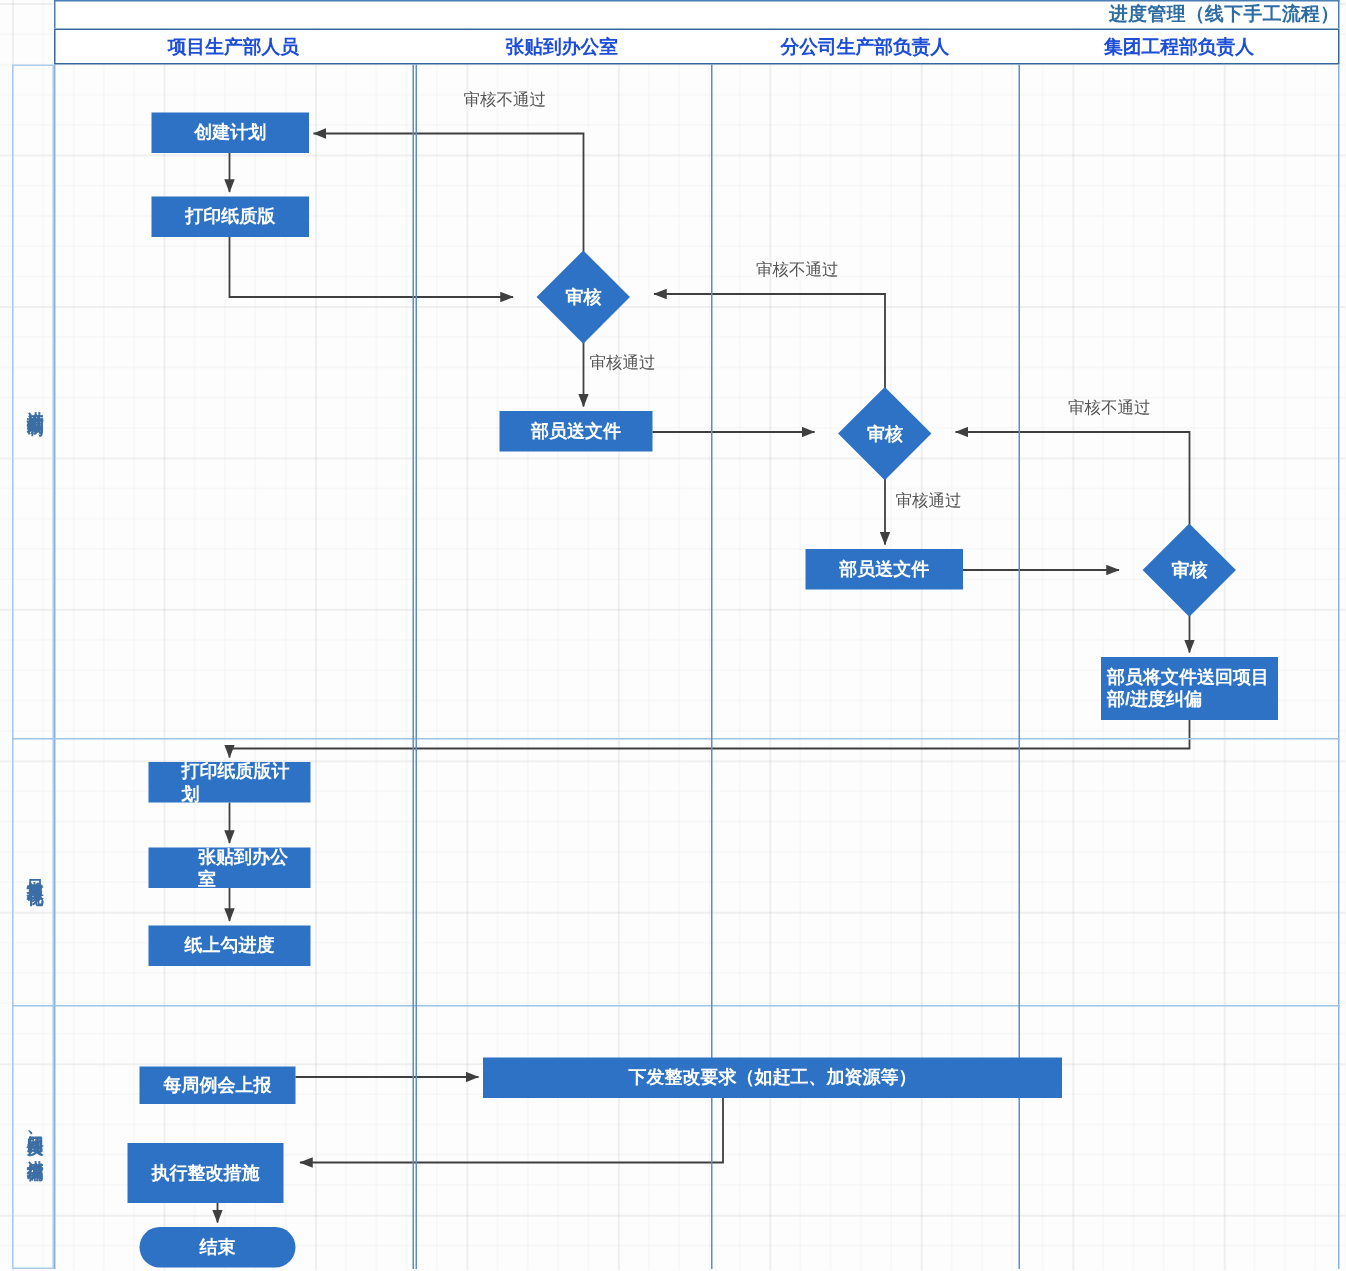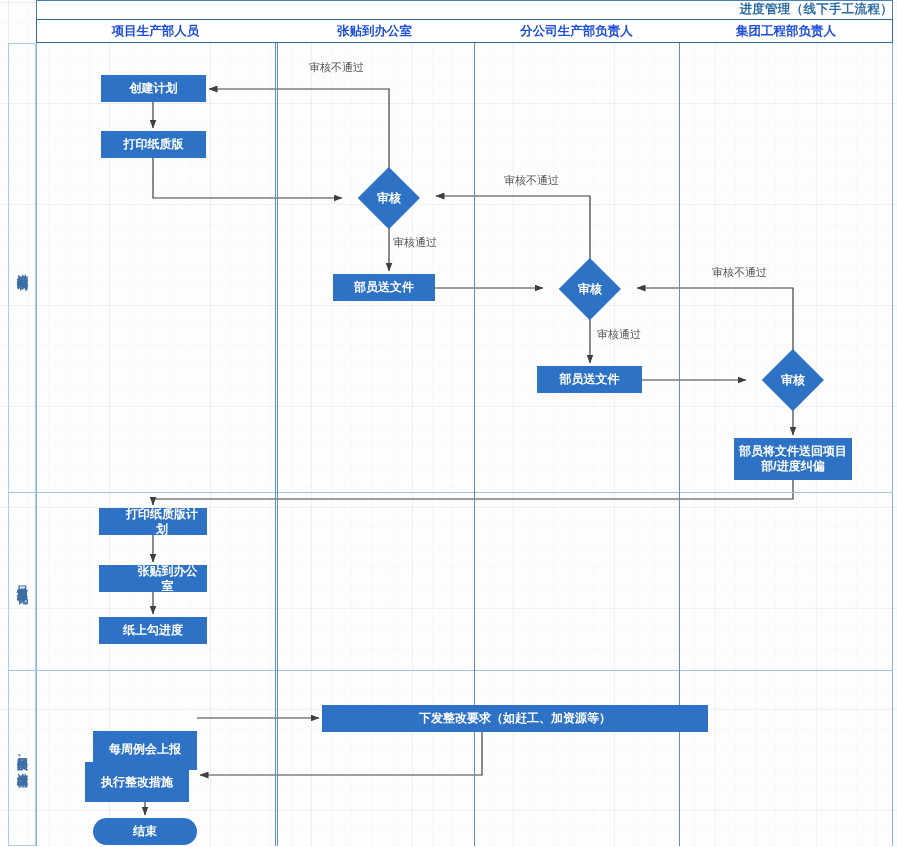--- a/index.html
+++ b/index.html
@@ -67,21 +67,21 @@
     letter-spacing:1px;line-height:15px;
     display:flex;align-items:center;justify-content:center;
     white-space:nowrap;
   }
 
   
   .node{
     position:absolute;background:#2d72c4;color:#fff;
     font-size:12px;font-weight:bold;
     display:flex;align-items:center;justify-content:center;
-    text-align:center;line-height:15px;box-sizing:border-box;
+    line-height:15px;box-sizing:border-box;
     padding:0 4px;
   }
   .node.term{border-radius:14px;}
   .node.diamond{
     background:transparent;color:#fff;
   }
   .diamond-shape{
     position:absolute;background:#2d72c4;
     transform:rotate(45deg);
   }
@@ -182,21 +182,21 @@
     </div>
     <div class="node" style="left: 537px; top: 366px; width: 105px; height: 27px;">部员送文件</div>
     <div class="node diamond" style="left: 749px; top: 352px; width: 88px; height: 56px;">
       <div class="diamond-shape" style="width: 43.68px; height: 43.68px; left: 22.16px; top: 6.16px;"></div>
       <div class="diamond-label">审核</div>
     </div>
     <div class="node" style="left: 734px; top: 438px; width: 118px; height: 42px;">部员将文件送回项目部/进度纠偏</div>
     <div class="node" style="left: 99px; top: 508px; width: 108px; height: 27px; padding-left: 22px;">打印纸质版计划</div>
     <div class="node" style="left: 99px; top: 565px; width: 108px; height: 27px; padding-left: 33px;">张贴到办公室</div>
     <div class="node" style="left: 99px; top: 617px; width: 108px; height: 27px;">纸上勾进度</div>
-    <div class="node" style="left: 93px; top: 731px; width: 104px; height: 39px; font-family: Liberation Mono, monospace;">每周例会上报</div>
+    <div class="node" style="left: 93px; top: 711px; width: 104px; height: 25px;">每周例会上报</div>
     <div class="node" style="left: 322px; top: 705px; width: 386px; height: 27px;">下发整改要求（如赶工、加资源等）</div>
     <div class="node" style="left: 85px; top: 762px; width: 104px; height: 40px;">执行整改措施</div>
     <div class="node term" style="left: 93px; top: 818px; width: 104px; height: 27px;">结束</div>
   </div>
 <div id="edge-labels">
     <div class="edge-label" style="left: 309px; top: 61px;">审核不通过</div>
     <div class="edge-label" style="left: 504px; top: 174px;">审核不通过</div>
     <div class="edge-label" style="left: 712px; top: 266px;">审核不通过</div>
     <div class="edge-label" style="left: 393px; top: 236px;">审核通过</div>
     <div class="edge-label" style="left: 597px; top: 328px;">审核通过</div>

